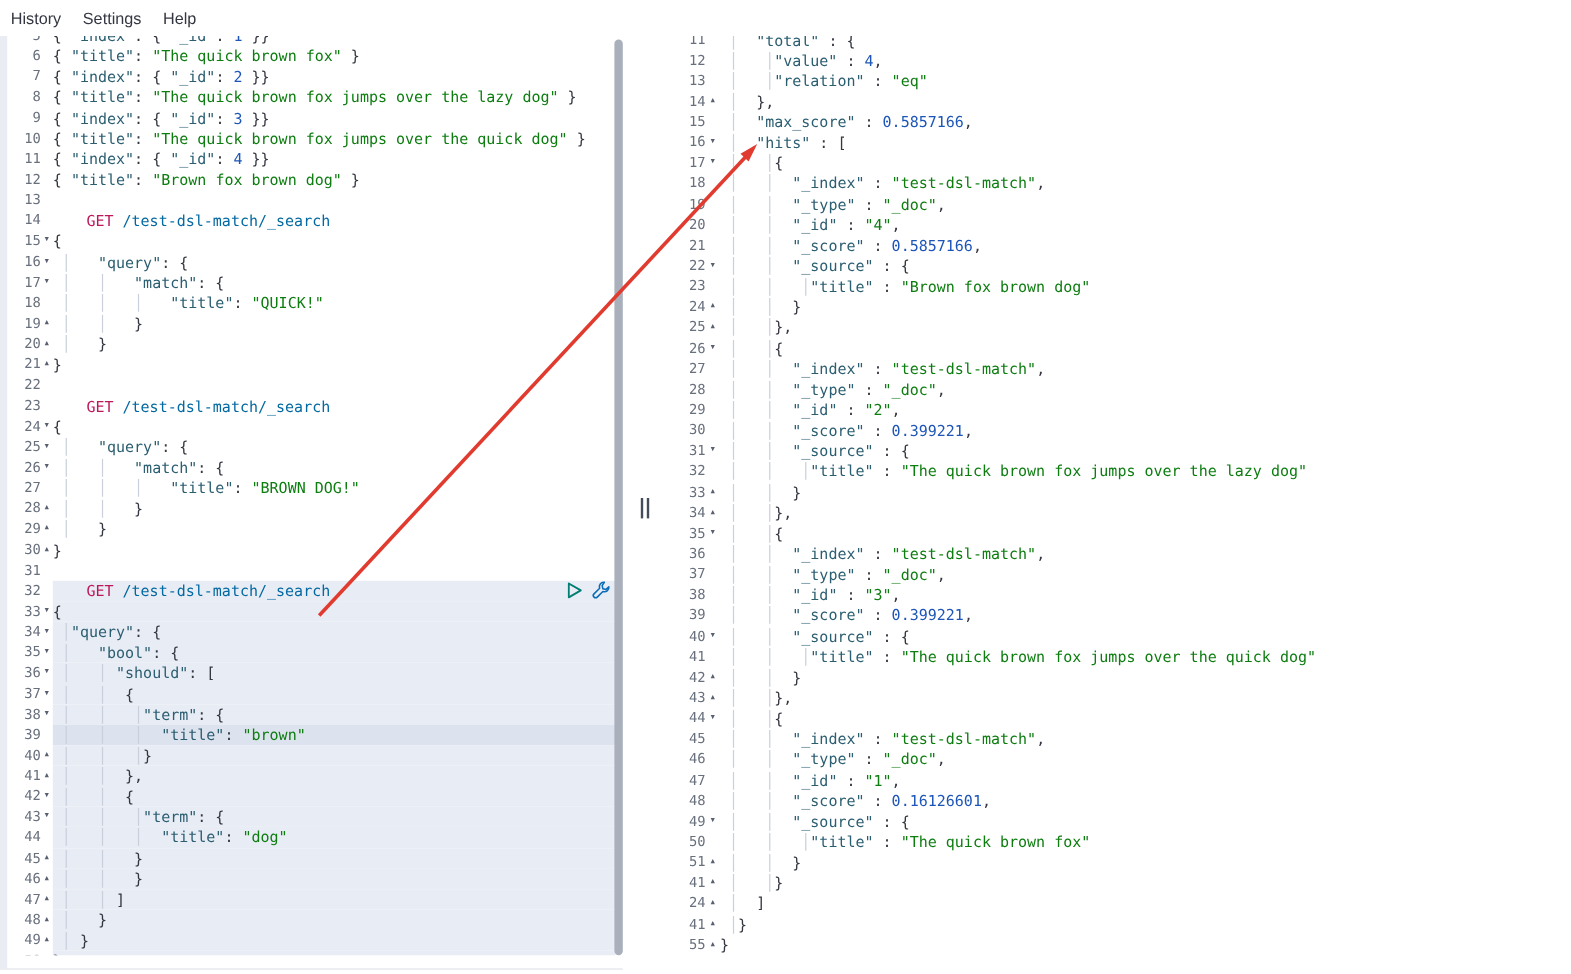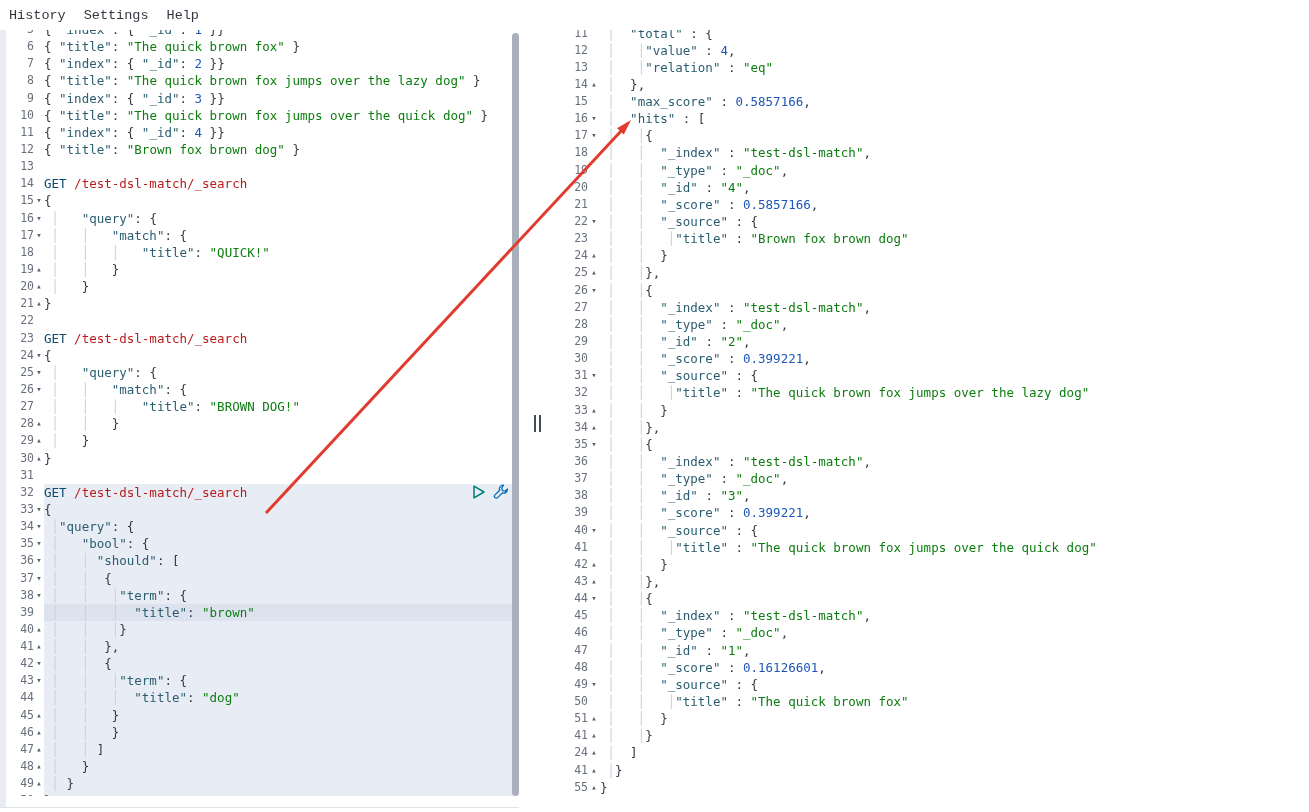--- a/index.html
+++ b/index.html
@@ -1,40 +1,40 @@
 <!DOCTYPE html>
 <html><head>
 <meta charset="utf-8">
 <style>
   *{box-sizing:border-box;margin:0;padding:0}
   html,body{width:1309px;height:812px;overflow:hidden;background:#fff;position:relative;
     font-family:"Liberation Sans",sans-serif;}
   .menu-bar{position:absolute;top:0;left:0;right:0;height:30px;display:flex;align-items:center;
-    gap:18px;padding-left:9px;font-size:13.5px;color:#343741;background:#fff;z-index:5;font-family:Liberation Mono, monospace;}
+    gap:18px;padding-left:9px;font-size:13.5px;color:#343741;background:#fff;z-index:5;}
   .menu-item{cursor:pointer}
   .edge-strip{position:absolute;left:0;top:30px;width:6px;height:777px;background:#e9ecf2;}
   .editor{position:absolute;top:30px;bottom:16px;overflow:hidden;
     font-family:"DejaVu Sans Mono","Liberation Mono",monospace;}
   #left-editor{left:6px;width:507px;}
   #right-editor{left:556px;right:0;}
   .line{display:flex;height:17.15px;line-height:17.15px;font-size:12.5px;color:#343741;}
   .num{text-align:right;font-size:11.5px;color:#69707d;flex:none;}
   .fold{flex:none;font-size:9px;color:#586071;text-align:center;line-height:17.15px;}
   #left-editor .num{width:28px}  #left-editor .fold{width:10px}
   #right-editor .num{width:32px} #right-editor .fold{width:12px}
   .codewrap{flex:1;position:relative;white-space:pre;}
   .codewrap.sel{background:#e8ecf4;}
   .codewrap.active{background:#dde3ee;}
   .code{white-space:pre;}
   .tok-guide{color:#c9d0dc;}
   .tok-key{color:#2b5e71;}
   .tok-str{color:#0d7d10;}
   .tok-num{color:#1d56b8;}
-  .tok-method{color:#0c4a6e;}
-  .tok-url{color:#b91c1c;}
+  .tok-method{color:#be185d;margin-left:28px;}
+  .tok-url{color:#0369a1;}
   .req-icons{position:absolute;right:4px;top:0;display:flex;gap:6px;align-items:center;height:17.15px;}
   .v-scrollbar{position:absolute;left:512px;top:33px;width:7px;height:763px;background:#a9b0bb;
     border-radius:3.5px;z-index:4;}
   .divider-handle{position:absolute;left:534px;top:415px;height:17px;display:flex;gap:3px;z-index:4;cursor:col-resize;}
   .divider-handle .bar{width:2px;background:#454c59;}
   .bottom-line{position:absolute;left:0;top:807px;width:519px;height:1px;background:#dfe3ea;}
   #arrow-svg{position:absolute;left:0;top:0;z-index:10;pointer-events:none;}
 </style>
 </head>
 <body>

